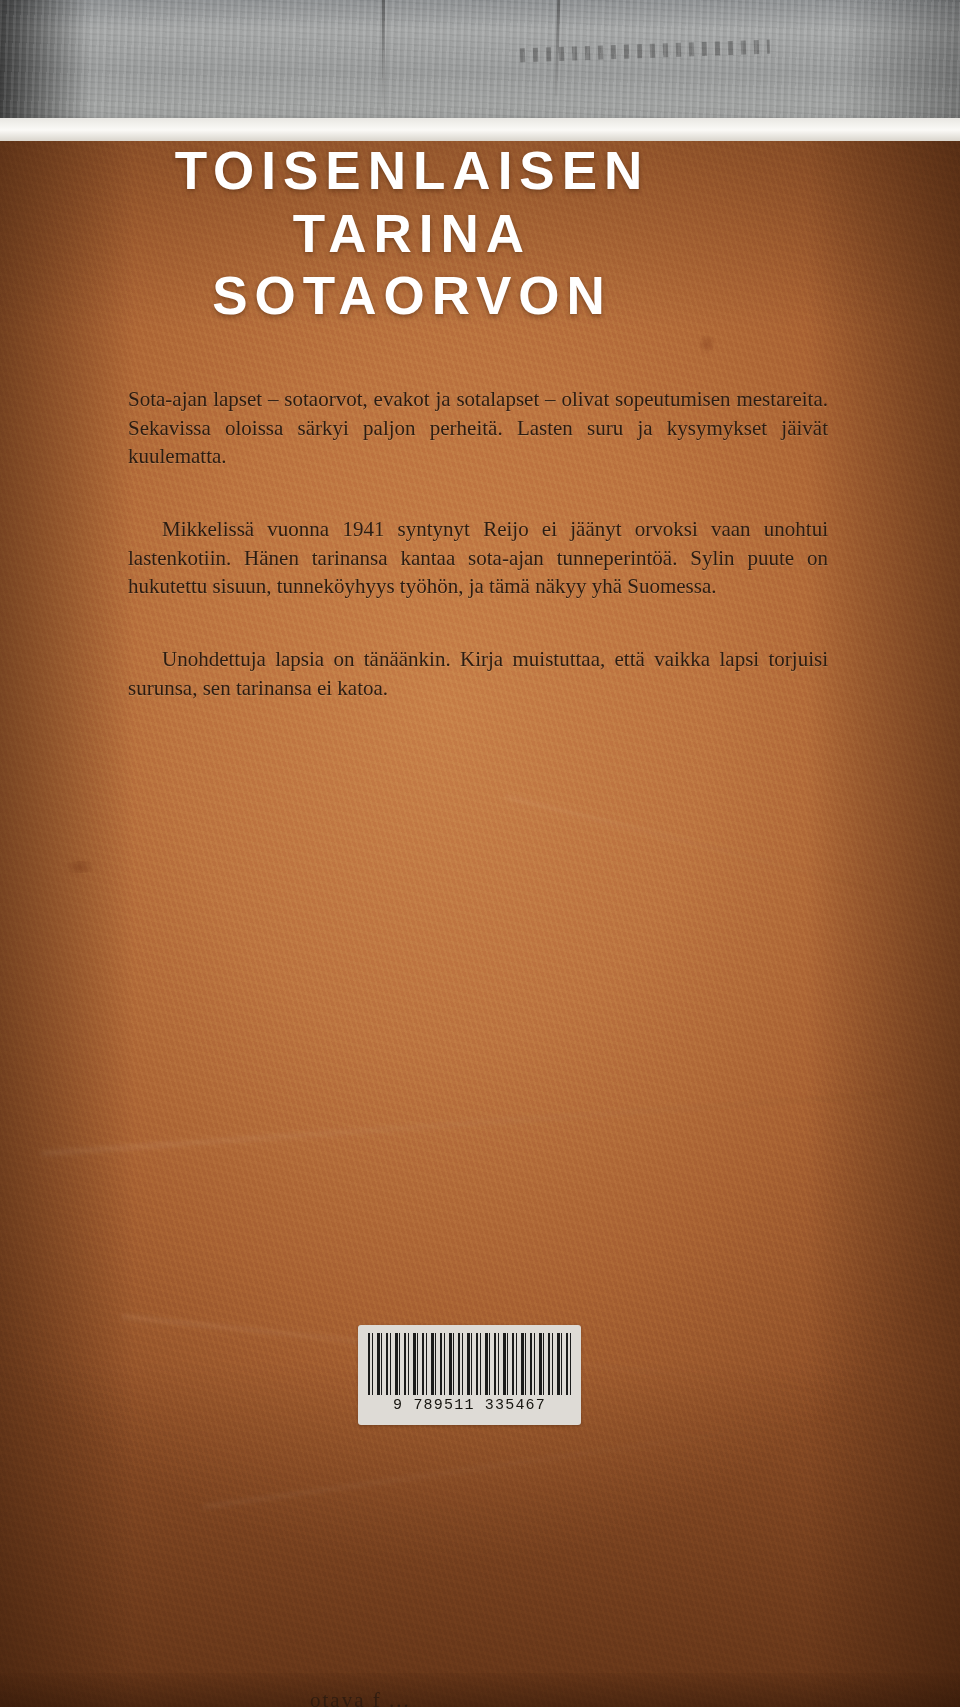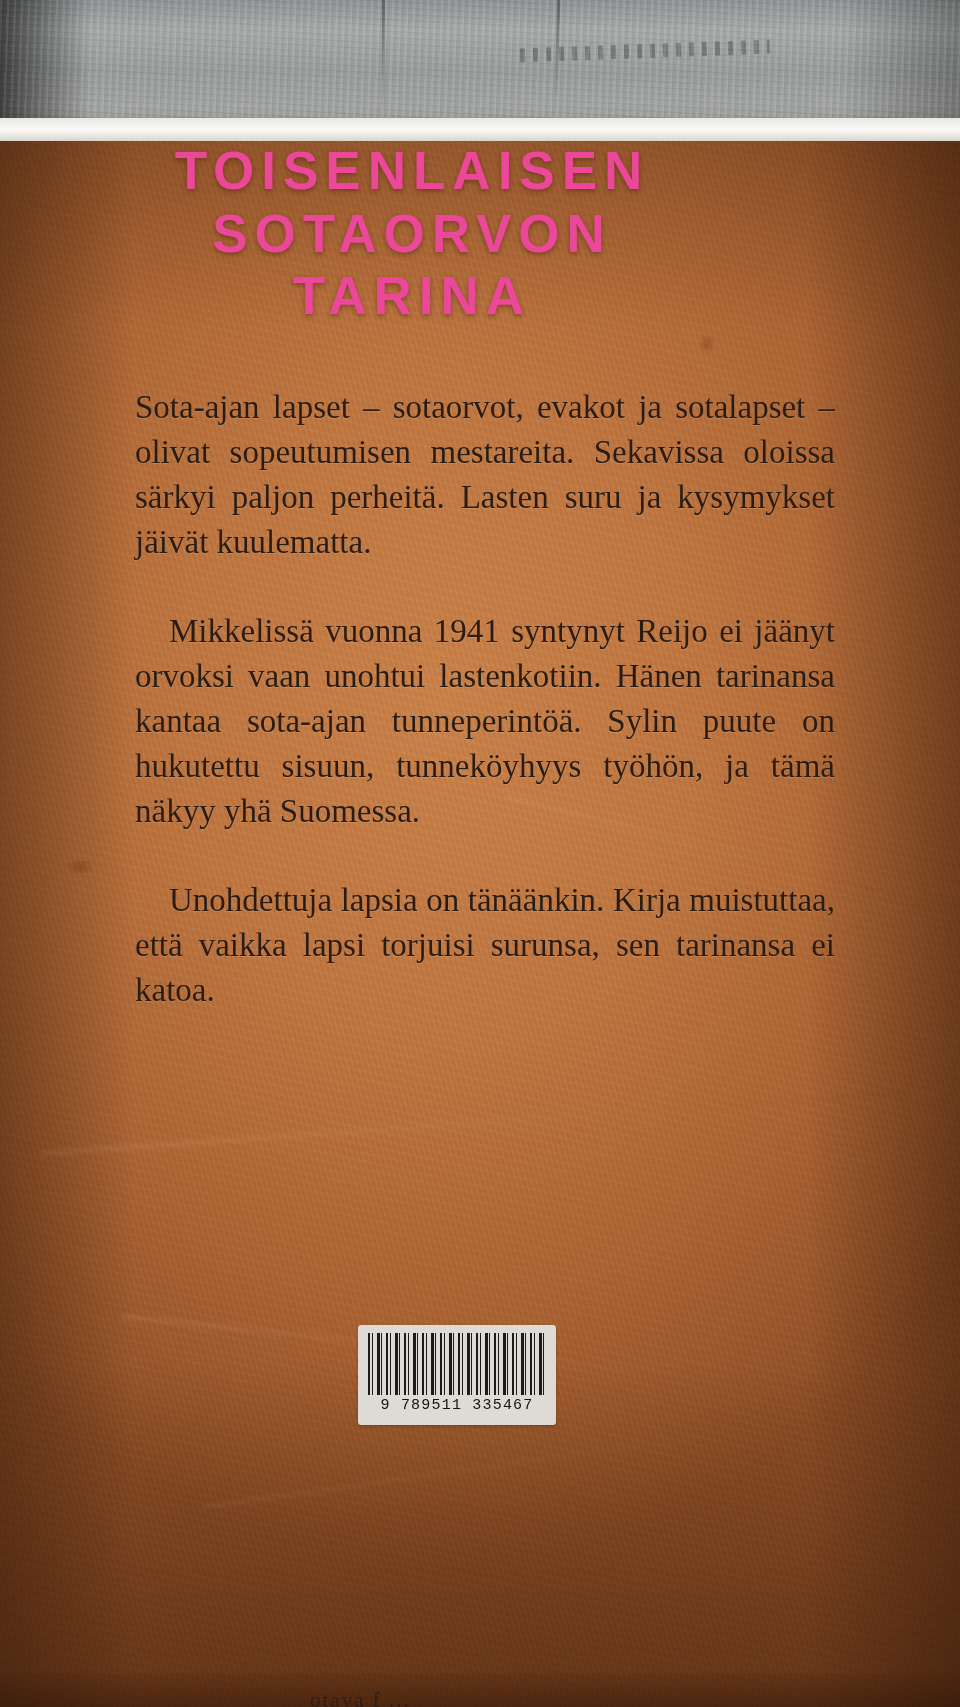--- a/index.html
+++ b/index.html
@@ -128,52 +128,52 @@
   .spot.p1 { left: 700px; top: 190px; width: 14px; height: 26px; }
   .spot.p2 { left: 60px; top: 720px; width: 40px; height: 12px; }
 
   
   .headline {
     position: absolute;
     left: 0;
     top: 140px;
     width: 824px;
     text-align: center;
-    color: #ec4899;
+    color: #ffffff;
     font-family: "Liberation Sans", sans-serif;
     font-weight: 700;
     font-size: 53px;
     letter-spacing: 7px;
     line-height: 1.18;
     text-shadow: 0 2px 5px rgba(60,25,5,.45);
   }
   .headline .hl-line { display: block; white-space: nowrap; }
 
   
   .blurb {
     position: absolute;
-    left: 135px;
+    left: 128px;
     top: 385px;
     width: 700px;
     color: #2a1c12;
     font-family: "Liberation Serif", serif;
-    font-size: 33px;
+    font-size: 21px;
     line-height: 1.365;
     text-align: justify;
     text-shadow: 0 1px 0 rgba(255,230,200,.16);
   }
   .blurb p { margin: 0; }
   .blurb p + p { text-indent: 34px; margin-top: 44px; }
 
   
   .barcode-box {
     position: absolute;
     left: 358px;
     top: 1325px;
-    width: 198px;
+    width: 223px;
     height: 100px;
     background: #dedbd6;
     border-radius: 3px;
     box-shadow: 0 1px 3px rgba(40,15,0,.3);
     padding: 8px 10px 4px 10px;
     box-sizing: border-box;
   }
   .bars {
     height: 62px;
     width: 100%;
@@ -238,22 +238,22 @@
     <div class="crease c2"></div>
     <div class="crease c3"></div>
     <div class="crease c4"></div>
     <div class="spot p1"></div>
     <div class="spot p2"></div>
     <div class="vign"></div>
   </div>
 
   <div class="headline">
     <span class="hl-line">TOISENLAISEN</span>
+    <span class="hl-line">TARINA</span>
     <span class="hl-line">SOTAORVON</span>
-    <span class="hl-line">TARINA</span>
   </div>
 
   <div class="blurb">
     <p>Sota-ajan lapset – sotaorvot, evakot ja sotalapset – olivat sopeutumisen mestareita. Sekavissa oloissa särkyi paljon perheitä. Lasten suru ja kysymykset jäivät kuulematta.</p>
     <p>Mikkelissä vuonna 1941 syntynyt Reijo ei jäänyt orvoksi vaan unohtui lastenkotiin. Hänen tarinansa kantaa sota-ajan tunneperintöä. Sylin puute on hukutettu sisuun, tunneköyhyys työhön, ja tämä näkyy yhä Suomessa.</p>
     <p>Unohdettuja lapsia on tänäänkin. Kirja muistuttaa, että vaikka lapsi torjuisi surunsa, sen tarinansa ei katoa.</p>
   </div>
 
   <div class="barcode-box">
     <div class="bars"></div>

